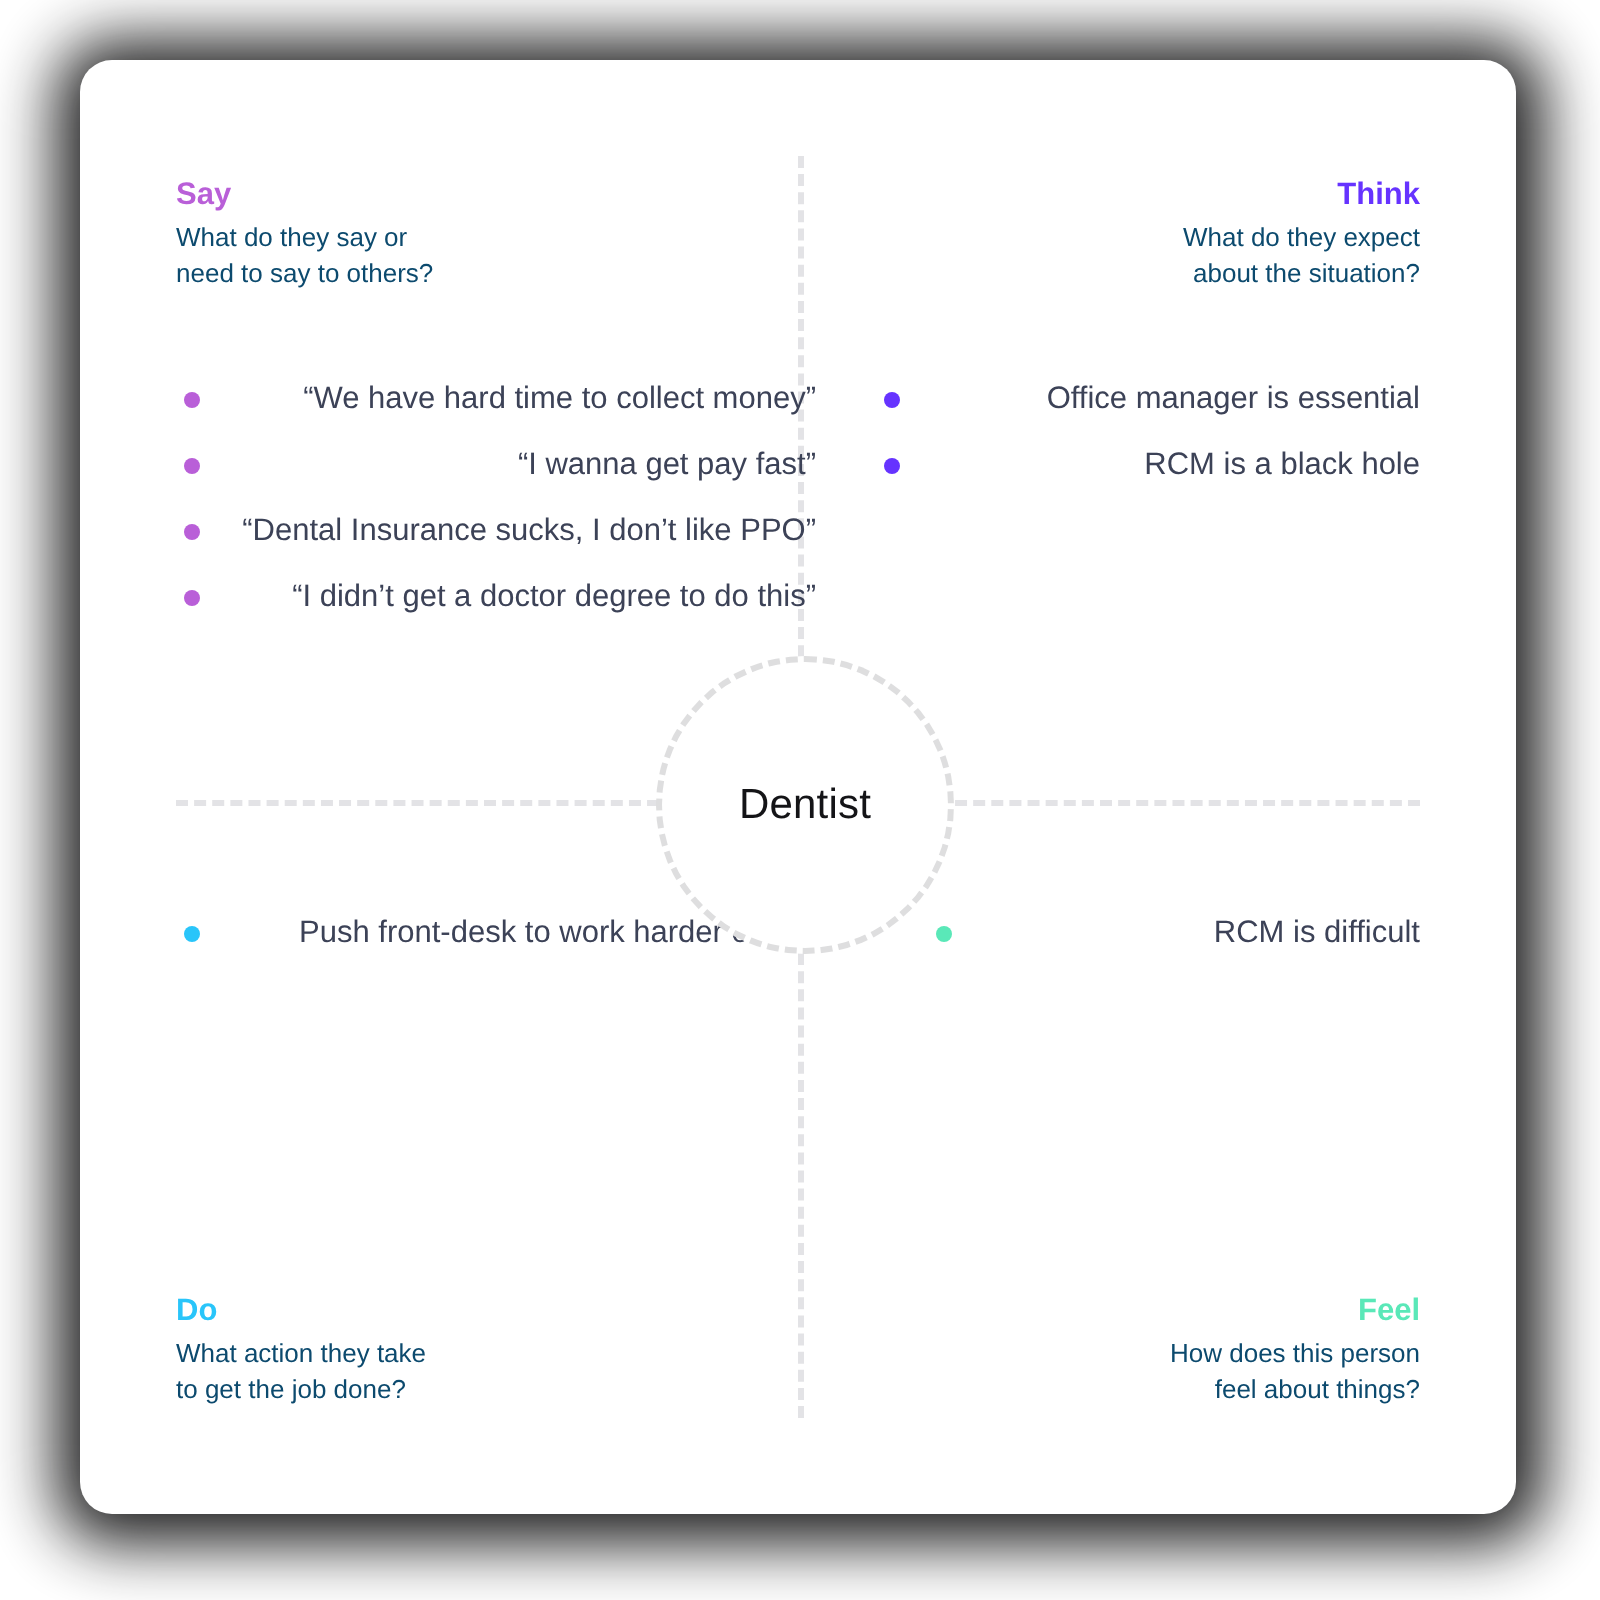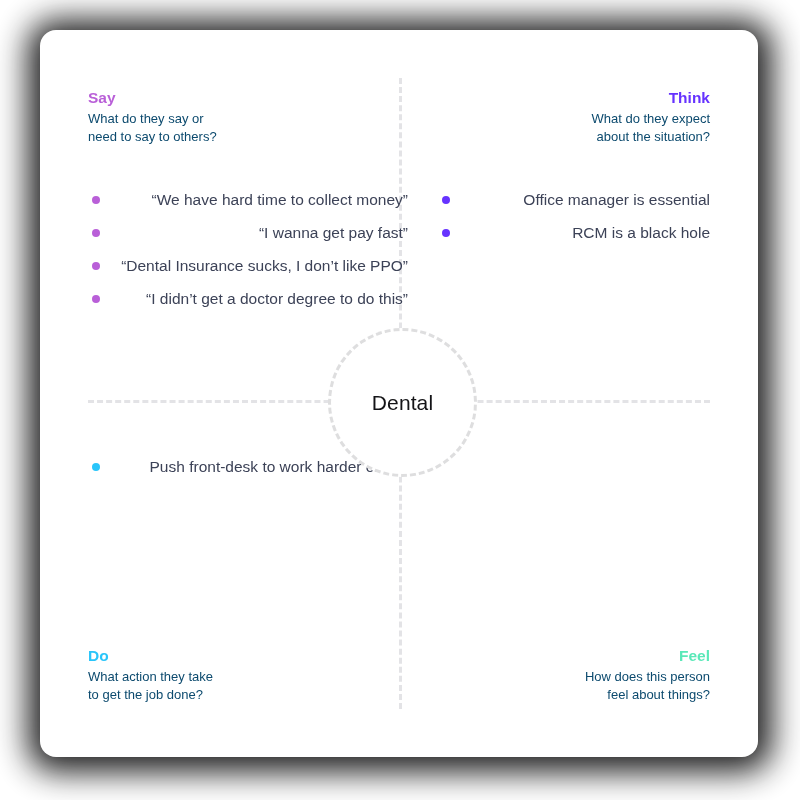--- a/index.html
+++ b/index.html
@@ -206,25 +206,31 @@
         </li>
       </ul>
       <div class="labels-bottom">
         <p class="q-title" style="color: rgb(41, 197, 250);">Do</p>
         <p class="q-subtitle">What action they take
 to get the job done?</p>
       </div>
     </div>
 
     <div class="quadrant q-feel">
+      <ul class="bullet-list">
+        <li>
+          <span class="dot" style="background: rgb(90, 232, 184);"></span>
+          <span>RCM is difficult</span>
+        </li>
+      </ul>
       <div class="labels-bottom">
         <p class="q-title" style="color: rgb(90, 232, 184);">Feel</p>
         <p class="q-subtitle">How does this person
 feel about things?</p>
       </div>
     </div>
 
     <div id="center-circle">
-      <span class="persona">Dental</span>
+      <span class="persona">Dentist</span>
     </div>
 
   </div>
 </div>
 
 </body></html>

